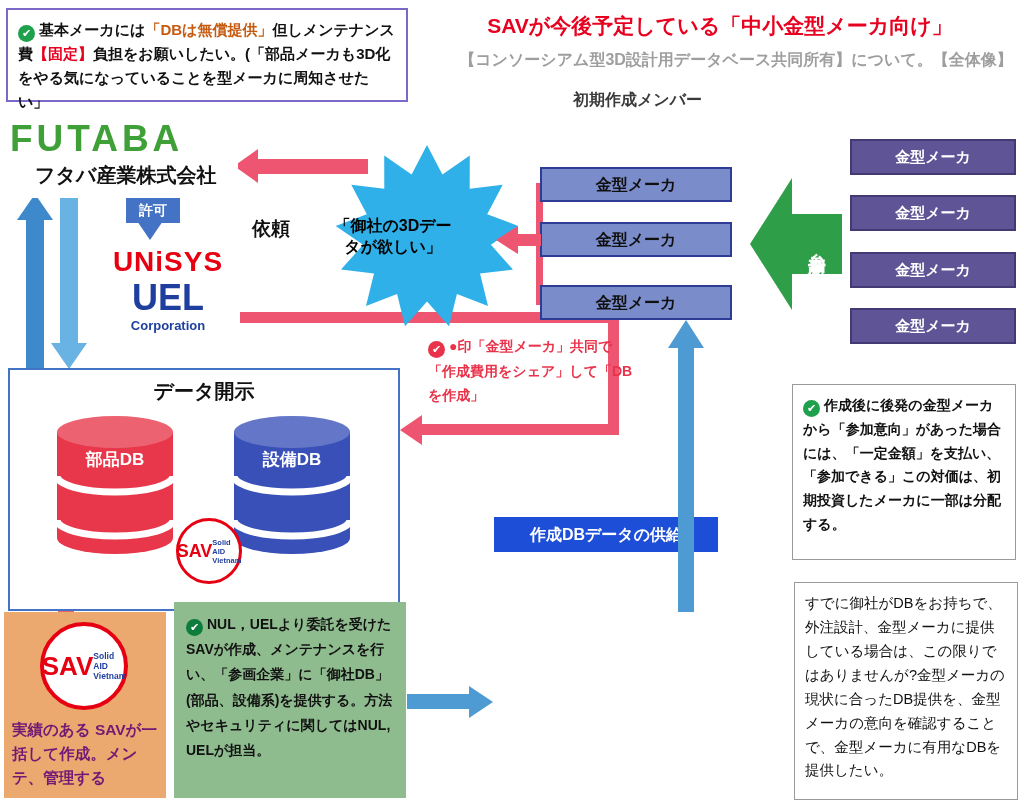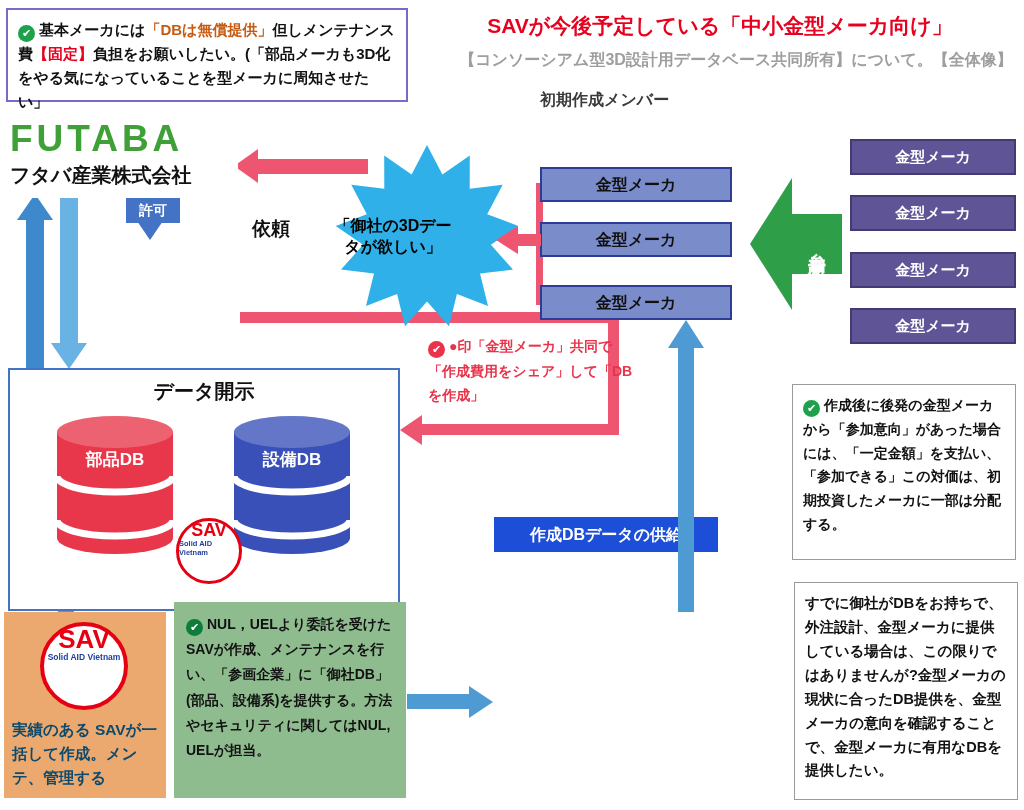--- a/index.html
+++ b/index.html
@@ -15,49 +15,54 @@
   .check.red { background:#e8334a; }
   .check.dark { background:#0e7c3c; }
   .member { position:absolute; text-align:center; font-weight:bold; }
   .member.blue { width:192px; height:35px; left:540px; background:#7b8ccb; border:2px solid #2f3c96; color:#101010; font-size:16px; line-height:31px; z-index:3; }
   .member.purple { width:166px; height:36px; left:850px; background:#5f5596; border:2px solid #413a73; color:#fff; font-size:15px; line-height:32px; z-index:3; }
   .notebox { position:absolute; background:#fff; border:1px solid #9a9a9a; padding:9px 10px; color:#111; z-index:3; }
   .hl-gold { color:#c55a11; }
   .hl-red { color:#e8001f; }
   .cyl { position:absolute; width:120px; height:150px; }
   .cyl-label { position:absolute; top:38px; left:0; width:100%; text-align:center; color:#fff; font-weight:bold; font-size:17px; }
-  .sav-circle { position:absolute; background:#fff; border:3px solid #e60012; border-radius:50%; display:flex; flex-direction:column; align-items:center; justify-content:flex-start; }
+  .sav-circle { position:absolute; background:#fff; border:3px solid #e60012; border-radius:50%; display:flex; flex-direction:row; align-items:center; justify-content:center; }
   .sav-name { color:#e60012; font-weight:900; line-height:1; }
   .sav-sub { color:#1f3f9e; font-weight:bold; line-height:1.2; }
 </style>
 </head>
 <body>
 
 <div id="canvas">
 
   <div class="abs" style="left:430px;top:12px;width:580px;text-align:center;font-size:21px;font-weight:900;color:#e8001f;z-index:3;">SAVが今後予定している「中小金型メーカ向け」</div>
   <div class="abs" style="left:452px;top:50px;width:568px;text-align:center;font-size:16px;font-weight:bold;color:#9e9e9e;z-index:1;">【コンソーシアム型3D設計用データベース共同所有】について。【全体像】</div>
 
   <div class="abs" style="left:6px;top:8px;width:402px;height:94px;background:#fff;border:2px solid #7b68c9;padding:8px 10px;font-size:15px;font-weight:bold;line-height:1.6;color:#111;z-index:3;">
     <span class="check">✔</span><span>基本メーカには</span><span class="hl-gold">「DBは無償提供」</span><span>但しメンテナンス費</span><span class="hl-red">【固定】</span><span>負担をお願いしたい。(「部品メーカも3D化をやる気になっていることを型メーカに周知させたい」</span>
   </div>
 
-  <div class="abs" style="left:540px;top:88px;width:195px;text-align:left;font-size:16px;font-weight:bold;color:#3a3a3a;line-height:1.45;z-index:1;">
+  <div class="abs" style="left:540px;top:88px;width:195px;text-align:center;font-size:16px;font-weight:bold;color:#3a3a3a;line-height:1.45;z-index:1;">
     <div>初期作成メンバー</div>
   </div>
 
   <div class="abs" style="left:10px;top:120px;width:228px;height:78px;background:#fff;z-index:3;text-align:left;">
     <div style="font-size:37px;font-weight:900;color:#3fa037;letter-spacing:4px;line-height:1.05;">FUTABA</div>
-    <div style="font-size:20px;font-weight:900;color:#111;margin-top:3px;">フタバ産業株式会社</div>
+    <div style="font-size:20px;font-weight:900;color:#111;margin-top:3px;margin-left:25px;">フタバ産業株式会社</div>
   </div>
 
   <div class="shaft" style="left:143px;top:197px;width:14px;height:23px;background:#4472c4;z-index:2;"></div>
   <div class="tri" style="left:135px;top:218px;border-width:22px 15px 0 15px;border-top-color:#4472c4;z-index:2;"></div>
   <div class="abs" style="left:126px;top:198px;width:54px;height:25px;background:#4472c4;color:#fff;font-size:14px;font-weight:bold;text-align:center;line-height:25px;z-index:4;">許可</div>
 
+  <div class="abs" style="left:96px;top:240px;width:144px;height:122px;background:#fff;text-align:center;z-index:3;">
+    <div style="font-size:28px;font-weight:900;color:#e60012;letter-spacing:1px;margin-top:6px;">UNiSYS</div>
+    <div style="font-size:36px;font-weight:900;color:#1f3f9e;line-height:1.1;">UEL</div>
+    <div style="font-size:13px;font-weight:bold;color:#1f3f9e;">Corporation</div>
+  </div>
 
   <div class="abs" style="left:252px;top:216px;font-size:19px;font-weight:900;color:#111;z-index:3;">依頼</div>
 
   <div class="shaft" style="left:26px;top:216px;width:18px;height:152px;background:#3e88cc;z-index:2;"></div>
   <div class="tri" style="left:17px;top:194px;border-width:0 18px 26px 18px;border-bottom-color:#3e88cc;z-index:2;"></div>
   <div class="shaft" style="left:60px;top:197px;width:18px;height:148px;background:#68b2e4;z-index:2;"></div>
   <div class="tri" style="left:51px;top:343px;border-width:26px 18px 0 18px;border-top-color:#68b2e4;z-index:2;"></div>
 
   <div class="shaft" style="left:256px;top:159px;width:112px;height:15px;background:#ee5570;z-index:2;"></div>
   <div class="tri" style="left:234px;top:149px;border-width:17px 24px 17px 0;border-right-color:#ee5570;z-index:2;"></div>
@@ -140,27 +145,27 @@
 
 
   <div class="shaft" style="left:58px;top:606px;width:16px;height:10px;background:#e8655c;z-index:2;"></div>
   <div class="tri" style="left:49px;top:584px;border-width:0 17px 22px 17px;border-bottom-color:#e8655c;z-index:2;"></div>
 
   <div class="abs" style="left:4px;top:612px;width:162px;height:186px;background:#eca96f;z-index:3;">
     <div class="sav-circle" style="left:36px;top:10px;width:88px;height:88px;border-width:4px;">
       <div class="sav-name" style="font-size:26px;">SAV</div>
       <div class="sav-sub" style="font-size:8.5px;">Solid AID Vietnam</div>
     </div>
-    <div style="position:absolute;left:8px;top:106px;width:146px;font-size:15.5px;font-weight:bold;color:#0c4a6e;line-height:1.55;">実績のある SAVが一括して作成。メンテ、管理する</div>
+    <div style="position:absolute;left:8px;top:106px;width:146px;font-size:15.5px;font-weight:bold;color:#701a75;line-height:1.55;">実績のある SAVが一括して作成。メンテ、管理する</div>
   </div>
 
   <div class="abs" style="left:174px;top:602px;width:232px;height:196px;background:#8fbc8f;padding:10px 12px;font-size:14px;font-weight:bold;color:#111;line-height:1.8;z-index:3;">
     <span class="check dark">✔</span><span>NUL，UELより委託を受けたSAVが作成、メンテナンスを行い、「参画企業」に「御社DB」(部品、設備系)を提供する。方法やセキュリティに関してはNUL, UELが担当。</span>
   </div>
 
   <div class="shaft" style="left:407px;top:694px;width:62px;height:15px;background:#4e9ad2;z-index:2;"></div>
   <div class="tri" style="left:469px;top:686px;border-width:16px 0 16px 24px;border-left-color:#4e9ad2;z-index:2;"></div>
 
-  <div class="notebox" style="left:794px;top:582px;width:224px;height:218px;font-size:14.5px;font-weight:700;line-height:1.65;">
+  <div class="notebox" style="left:794px;top:582px;width:224px;height:218px;font-size:14.5px;font-weight:400;line-height:1.65;">
     <span>すでに御社がDBをお持ちで、外注設計、金型メーカに提供している場合は、この限りではありませんが?金型メーカの現状に合ったDB提供を、金型メーカの意向を確認することで、金型メーカに有用なDBを提供したい。</span>
   </div>
 
 </div>
 
 </body></html>

